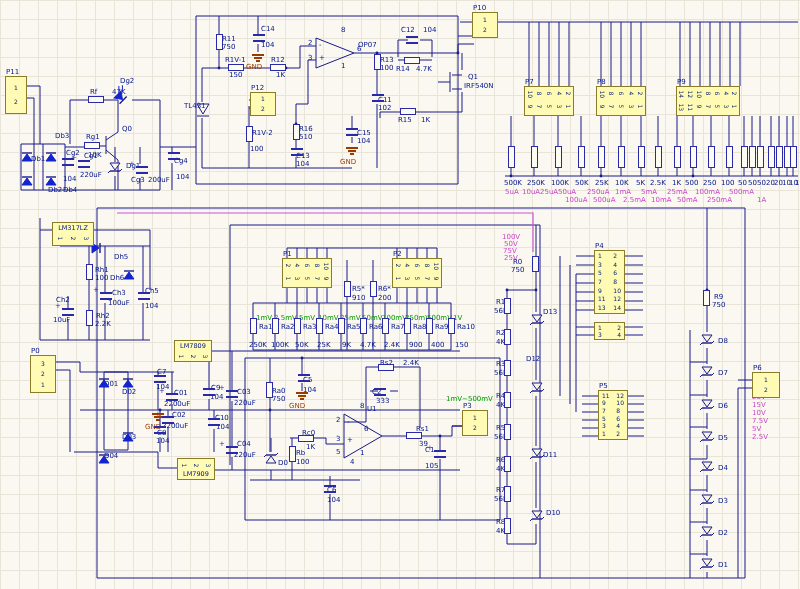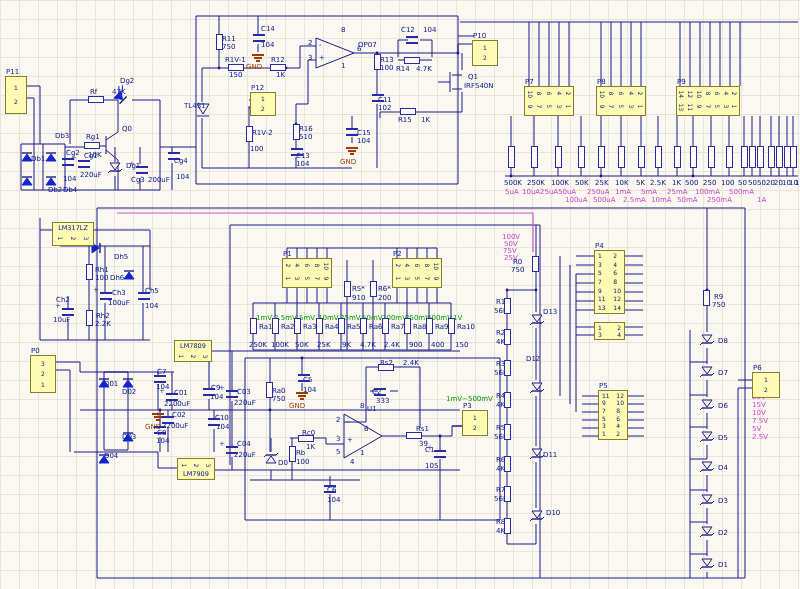--- a/index.html
+++ b/index.html
@@ -330,21 +330,21 @@
           <div>2</div>
         </div>
       </div>
       <div class="conn" style="left: 250px; top: 92px; width: 26px; height: 24px;">
         <div class="cid">P12</div>
         <div class="pcol single">
           <div>1</div>
           <div>2</div>
         </div>
       </div>
-      <div class="conn" style="left: 472px; top: 40px; width: 26px; height: 26px;">
+      <div class="conn" style="left: 472px; top: 12px; width: 26px; height: 26px;">
         <div class="cid">P10</div>
         <div class="pcol single">
           <div>1</div>
           <div>2</div>
         </div>
       </div>
       <div class="conn" style="left: 30px; top: 355px; width: 26px; height: 38px;">
         <div class="cid">P0</div>
         <div class="pcol single">
           <div>3</div>

